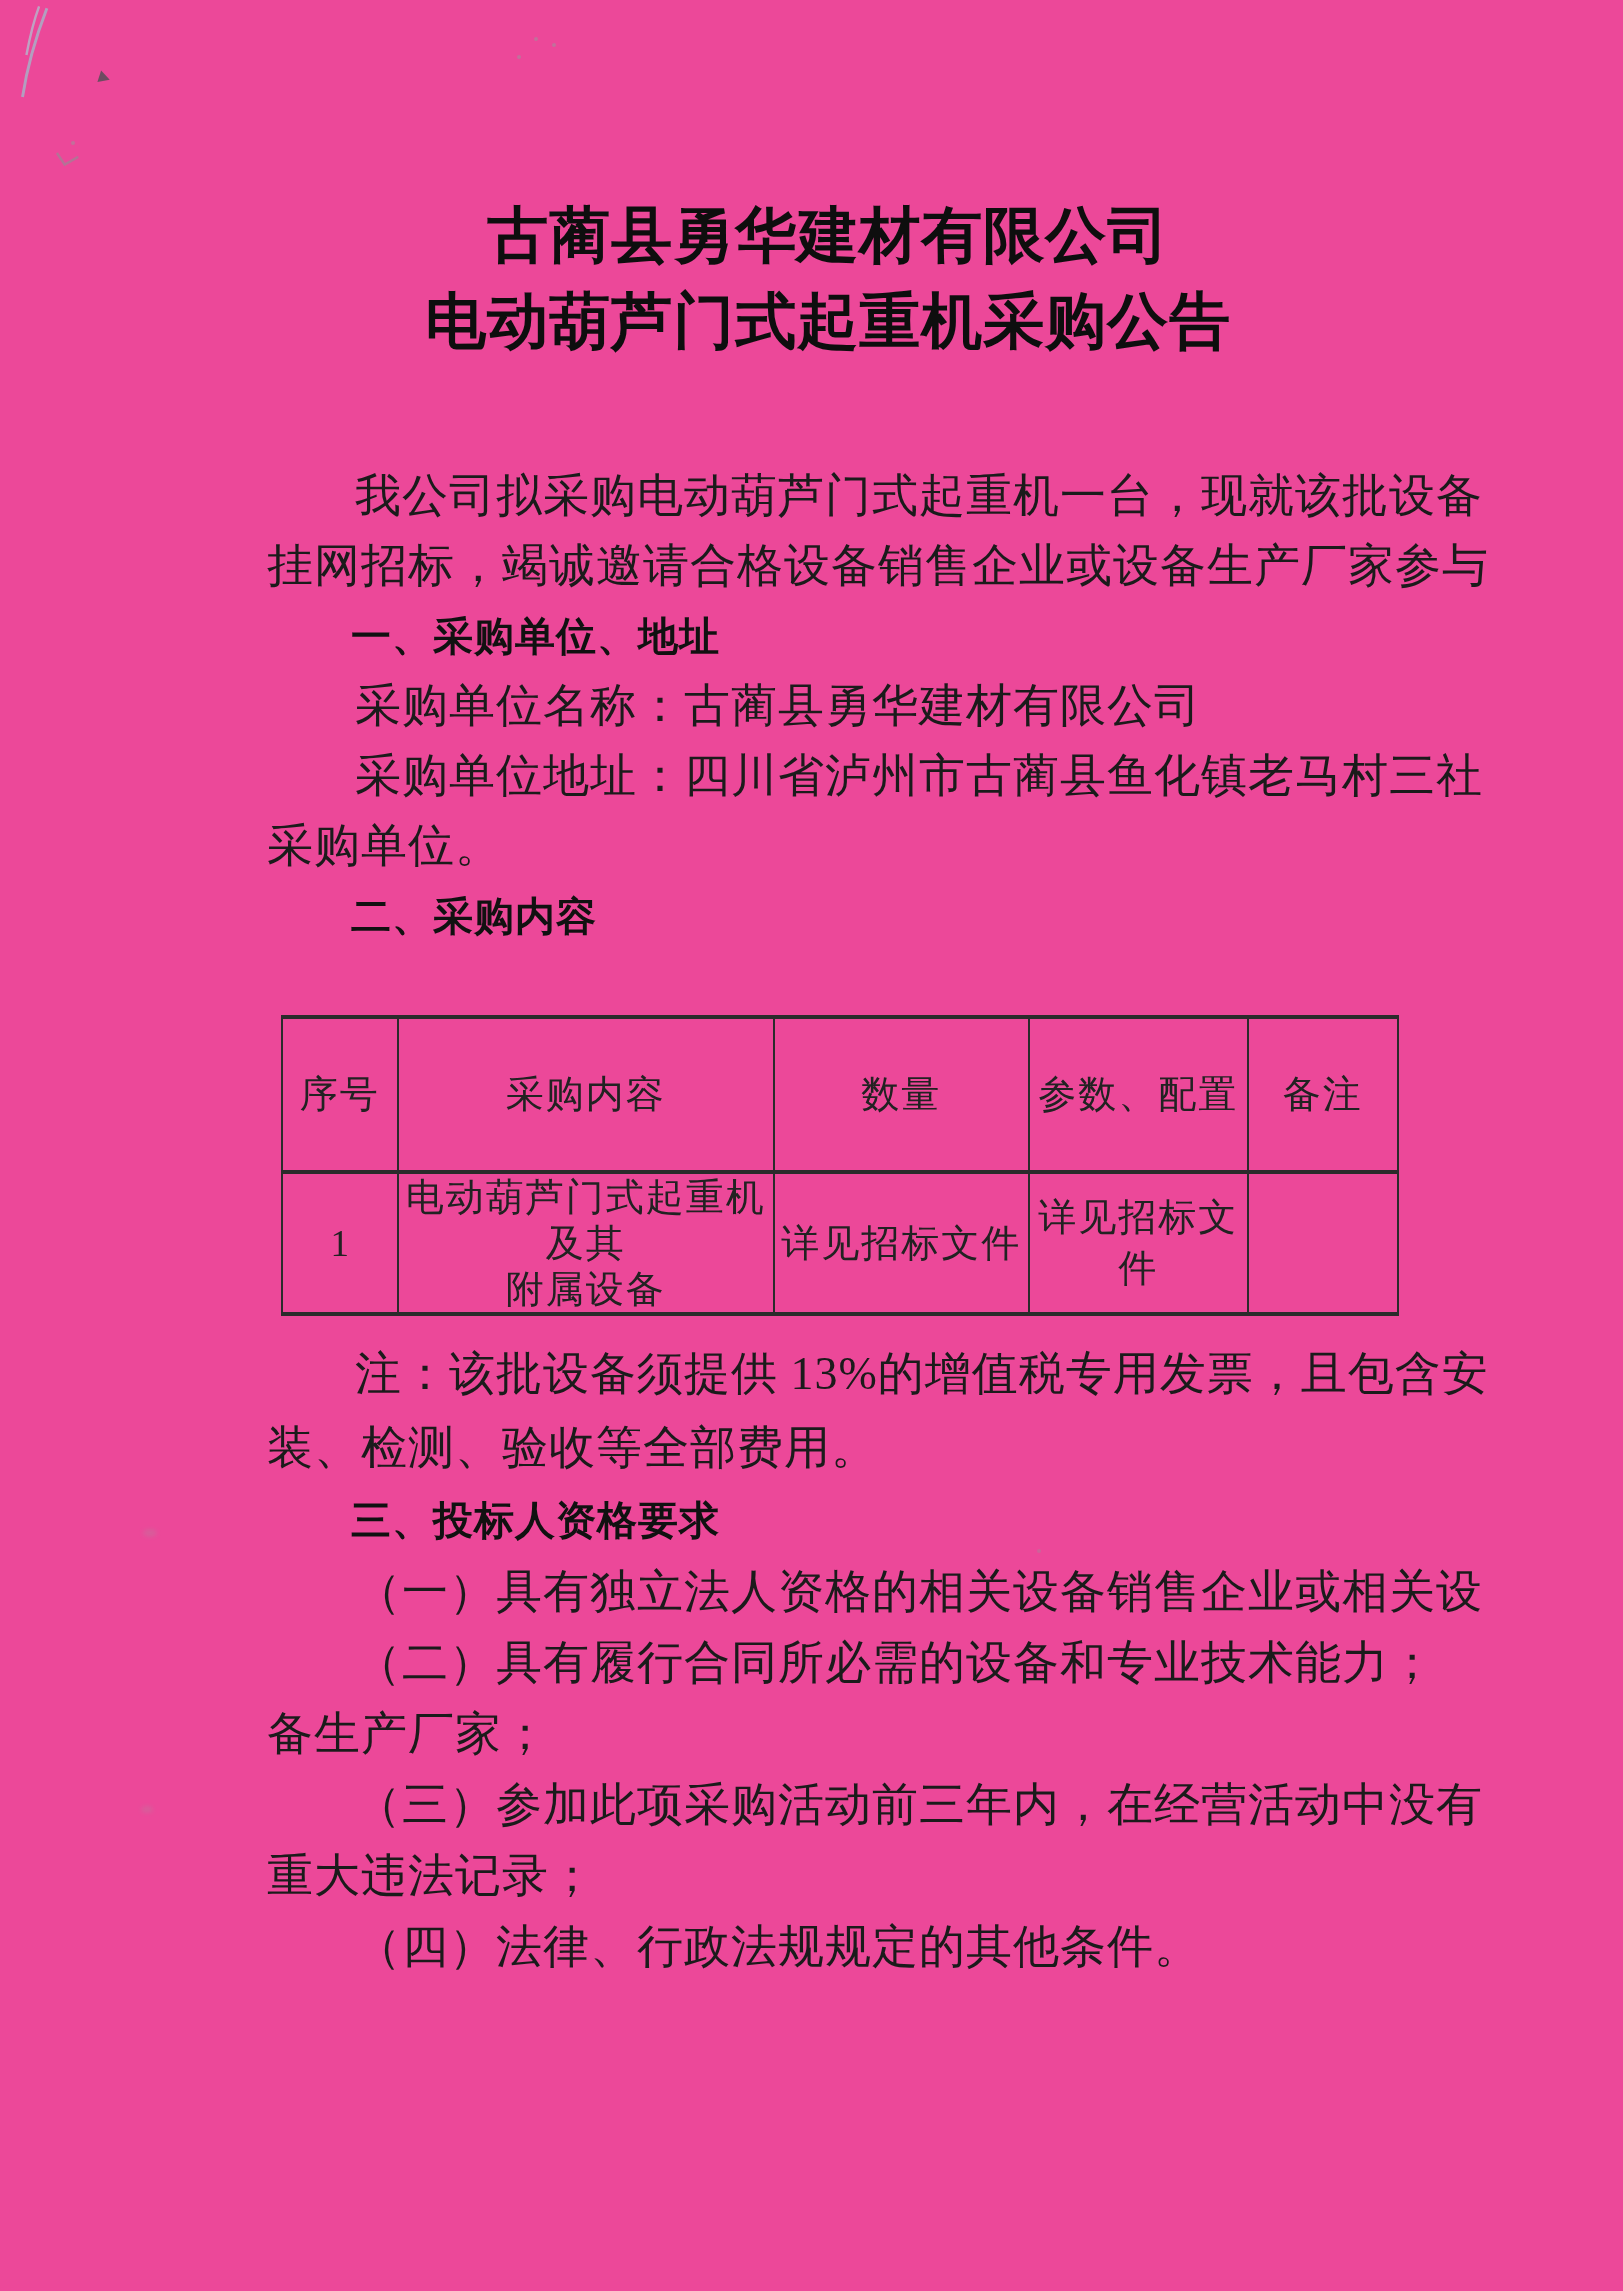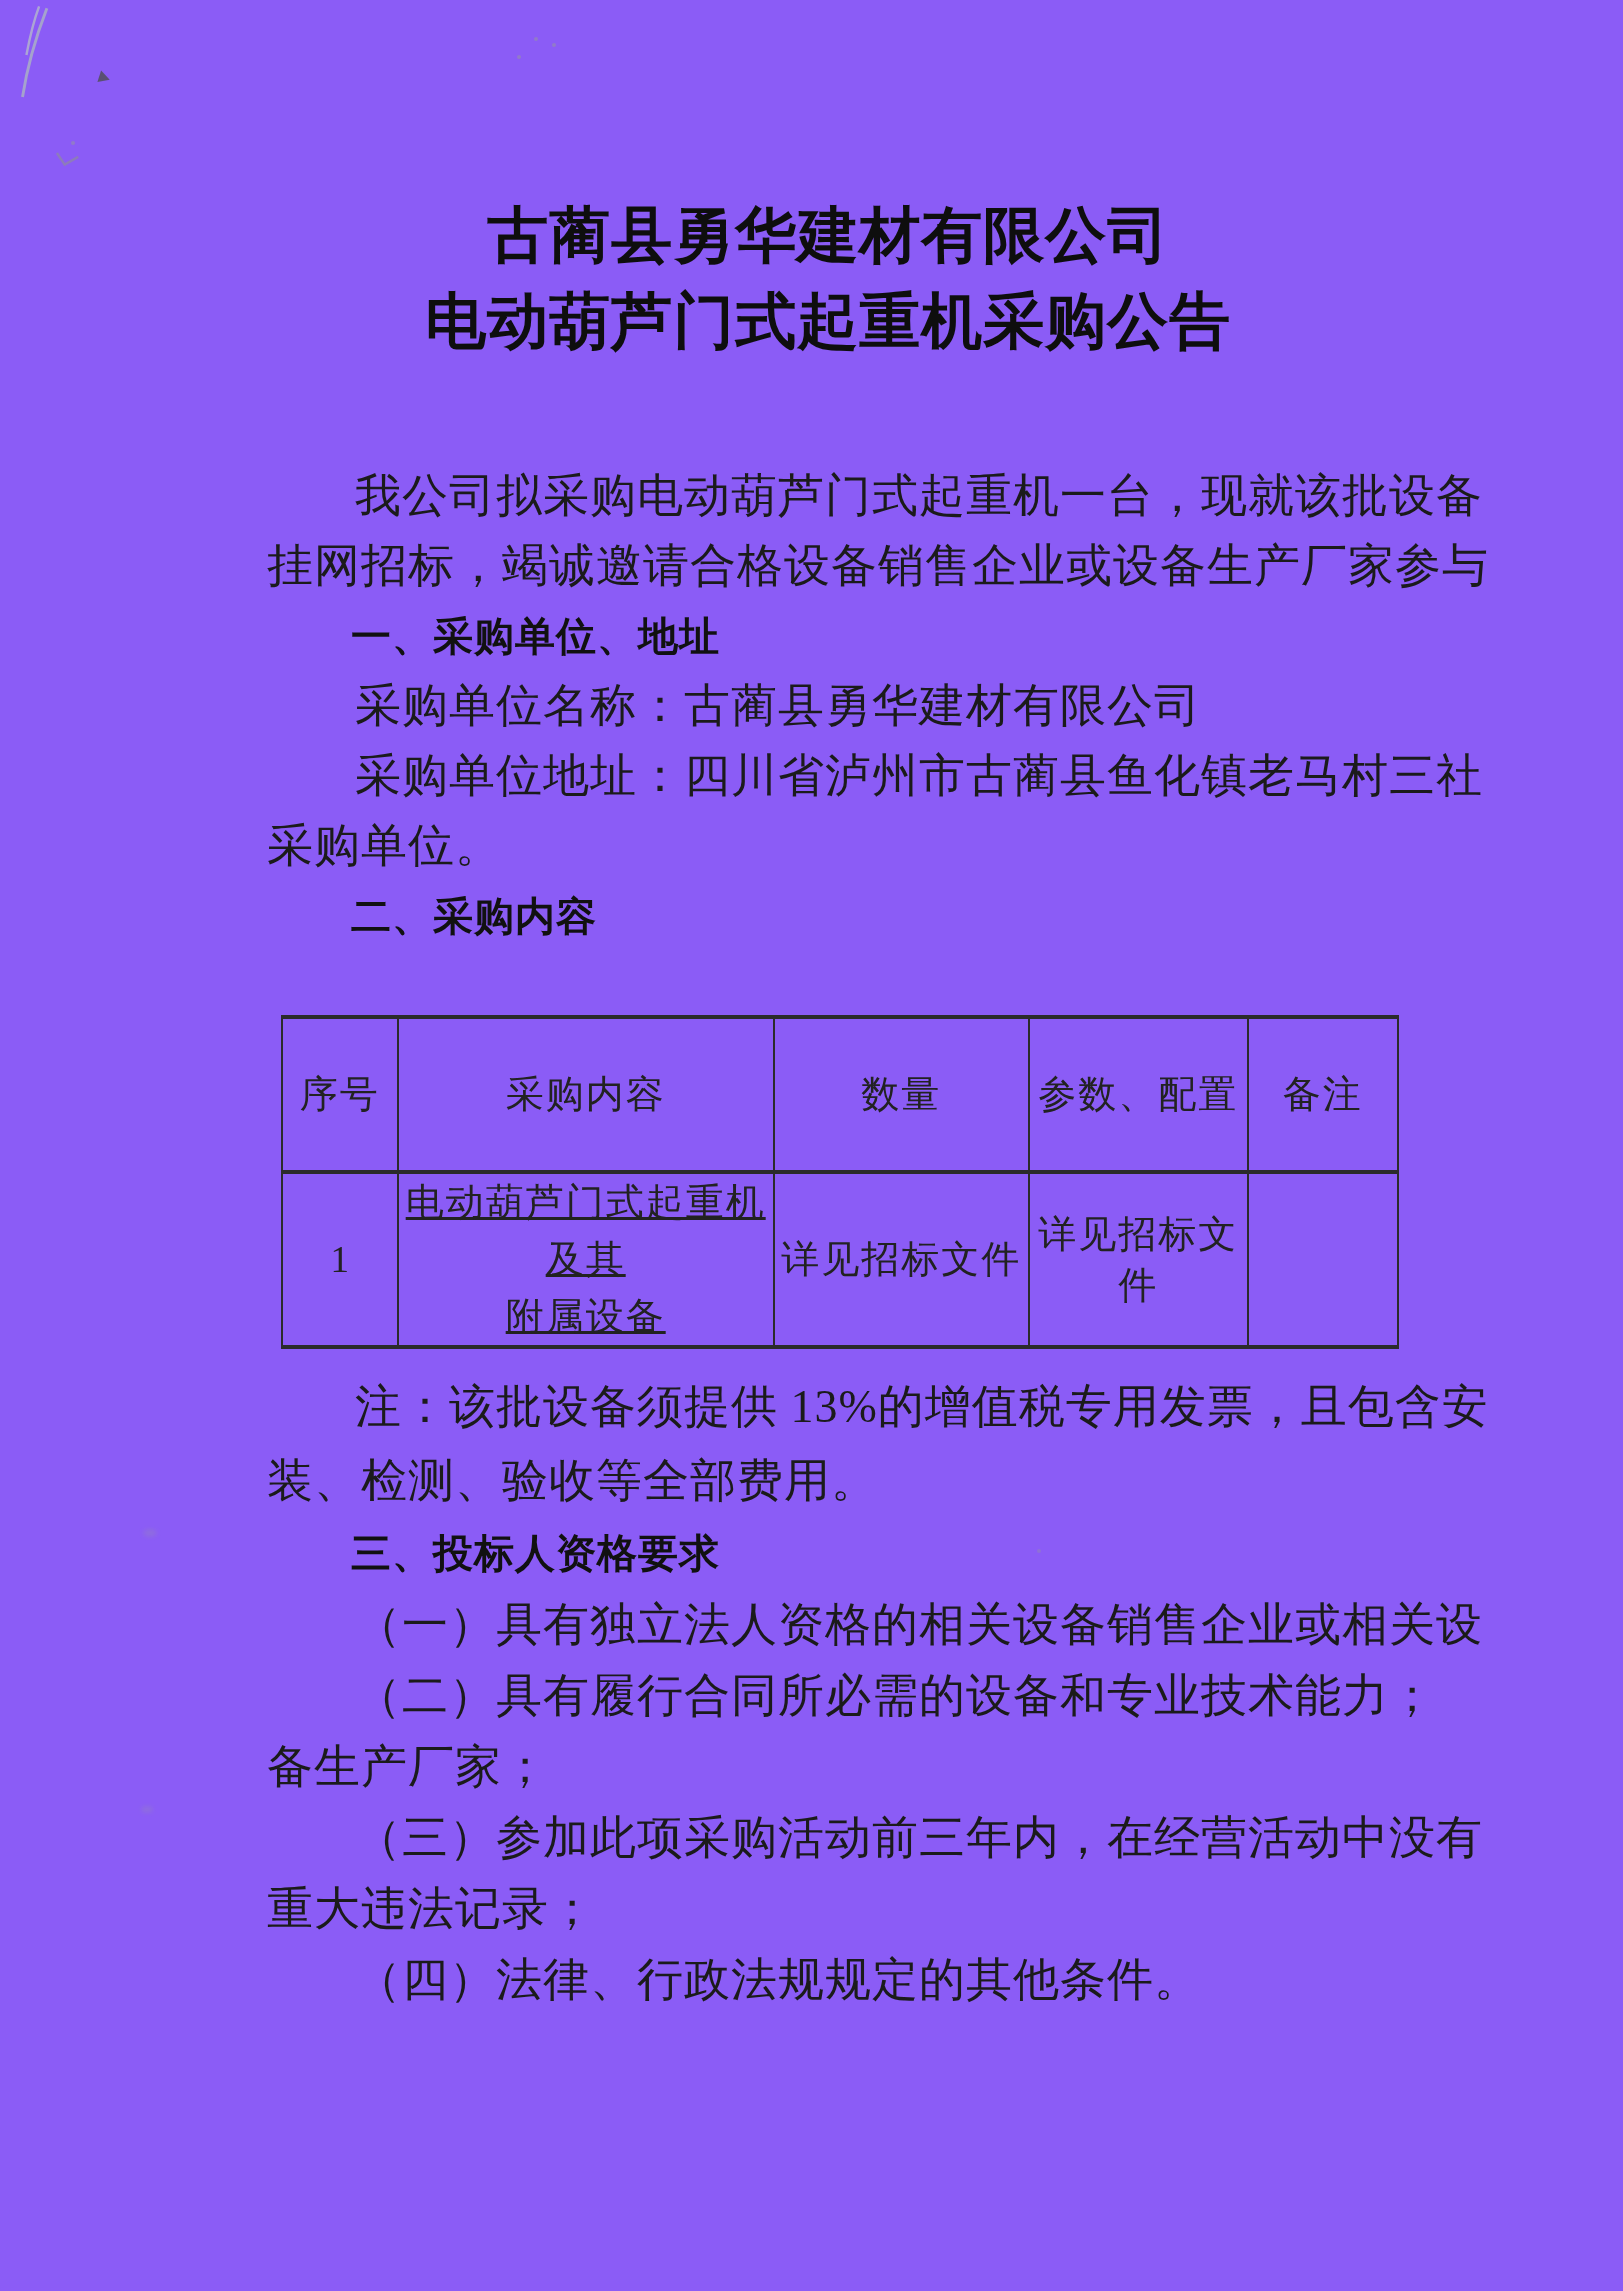--- a/index.html
+++ b/index.html
@@ -4,21 +4,21 @@
 <style>
   html, body {
     margin: 0;
     padding: 0;
     background: #fafafa;
   }
   .page {
     position: relative;
     width: 1623px;
     height: 2292px;
-    background: #8b5cf6;
+    background: #ec4899;
     overflow: hidden;
     font-family: "Liberation Serif", "DejaVu Serif", serif;
     color: #1b1b1b;
   }
 
   
   .title-block {
     position: absolute;
     top: 192px;
     left: 0;
@@ -78,21 +78,21 @@
   }
   table.purchase-table thead th {
     height: 151px;
     border-top-width: 4.9px;
     border-bottom-width: 4.9px;
   }
   table.purchase-table tbody td {
     height: 74px;
     border-bottom-width: 4.9px;
   }
-  .cell-two-line { line-height: 57px; text-decoration: underline; }
+  .cell-two-line { line-height: 46px; }
   .cell-no { font-size: 37px; letter-spacing: 0; }
 
   
   .note-block { margin-top: 20.6px; }
   .note-block .line { line-height: 74px; }
 
   .items-block .line { line-height: 71px; }
 
   
   .artifact { position: absolute; pointer-events: none; }

